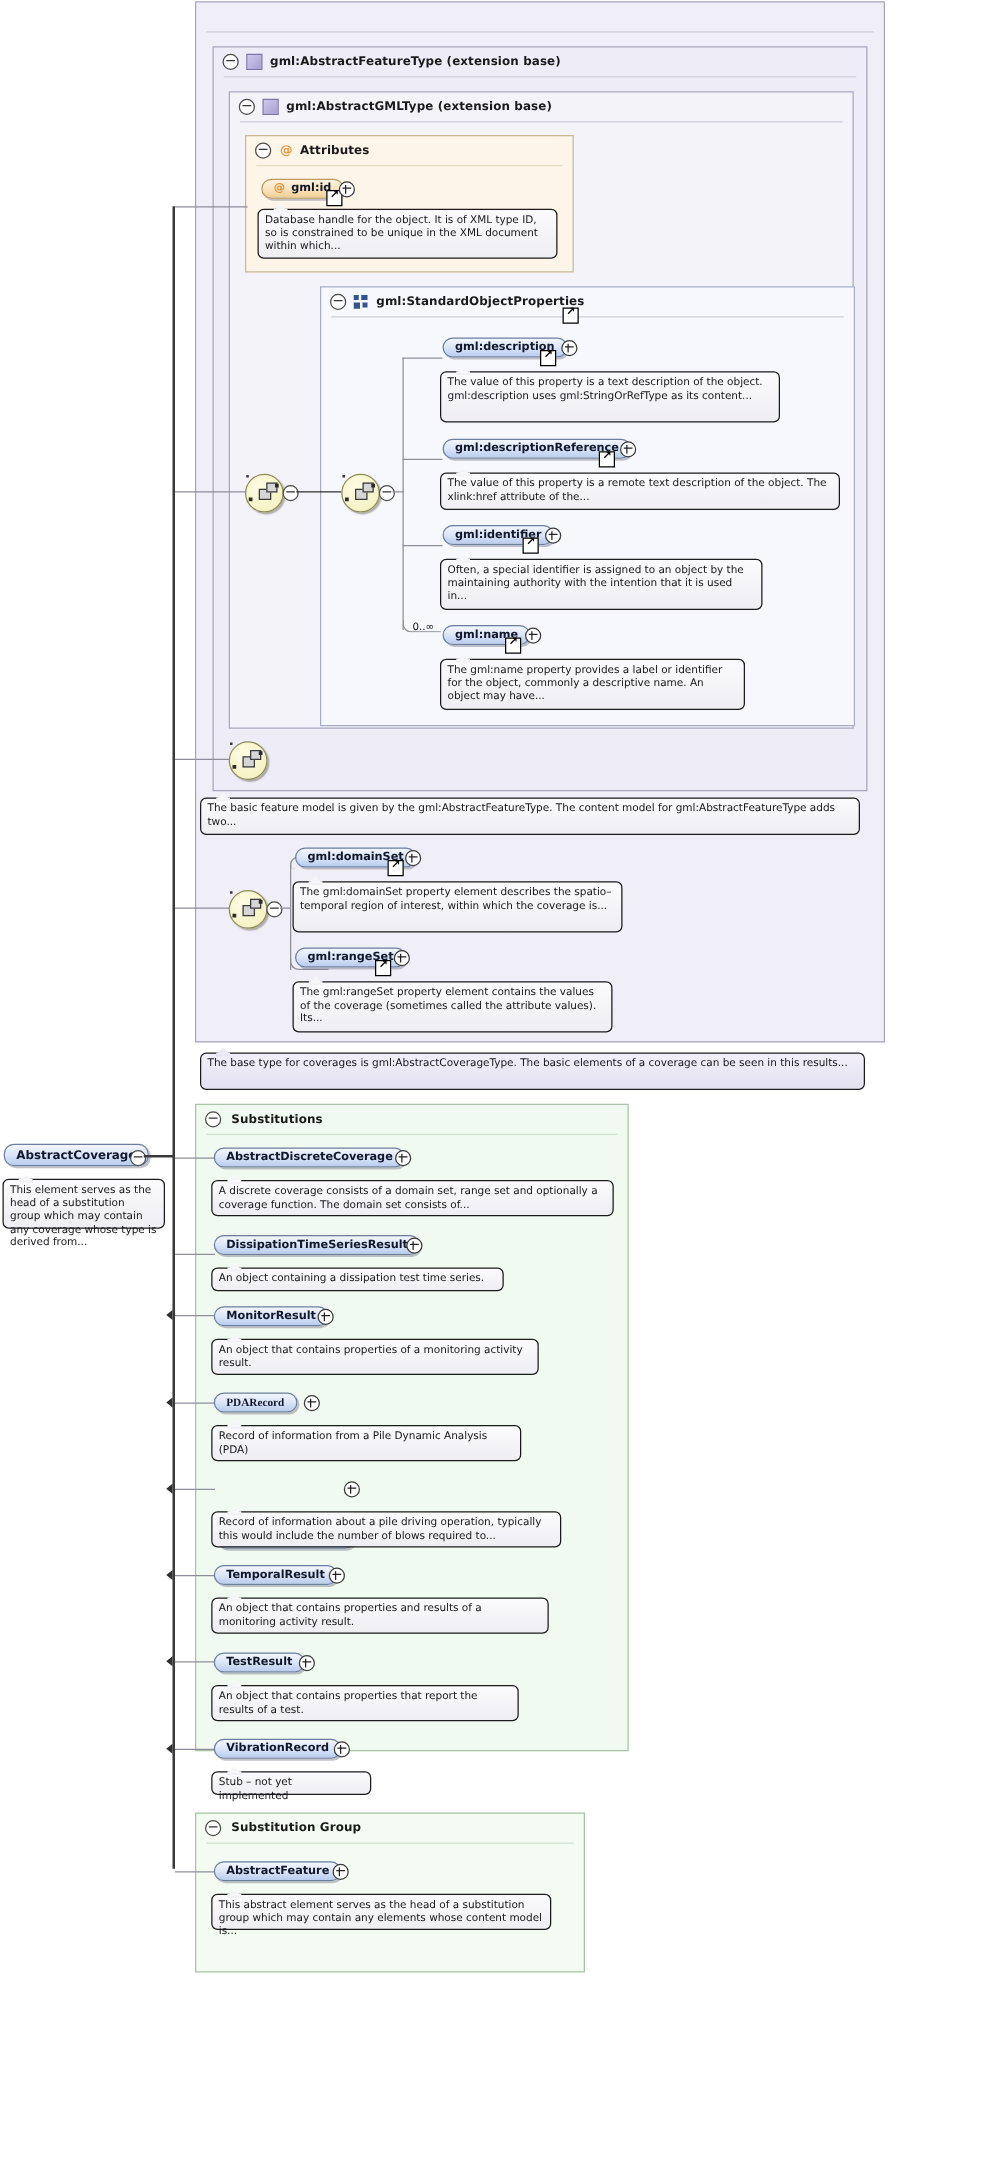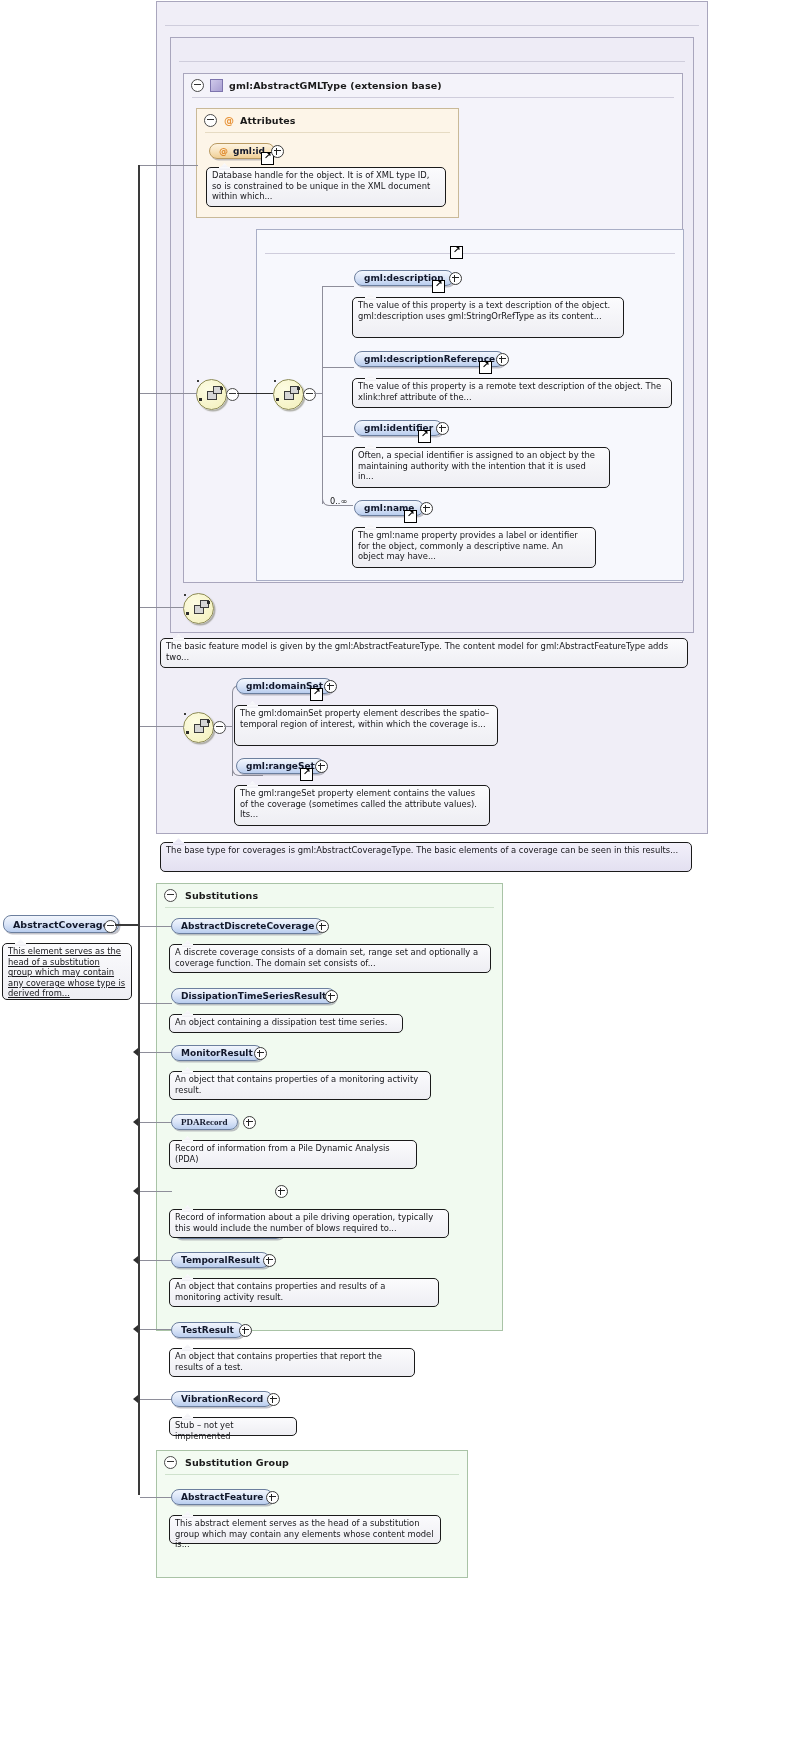--- a/index.html
+++ b/index.html
@@ -130,20 +130,25 @@
   .card{position:absolute;font-size:8.2px;color:#111;}
 </style>
 </head>
 <body>
 
 <div class="group grp-purple" style="left:156px;top:1px;width:552px;height:833px;">
   <div class="grp-rule"></div>
 </div>
 
 <div class="group grp-purple2" style="left:170px;top:37px;width:524px;height:596px;">
+  <div class="grp-head">
+    <span class="toggle"></span>
+    <span class="sq-icon"></span>
+    <span class="grp-title">gml:AbstractFeatureType (extension base)</span>
+  </div>
   <div class="grp-rule"></div>
 </div>
 
 <div class="group grp-purple3" style="left:183px;top:73px;width:500px;height:510px;">
   <div class="grp-head">
     <span class="toggle"></span>
     <span class="sq-icon"></span>
     <span class="grp-title">gml:AbstractGMLType (extension base)</span>
   </div>
   <div class="grp-rule"></div>
@@ -160,20 +165,30 @@
 
 <div class="pill attr" style="left:209px;top:143px;">
   <span class="atsym">@</span>
   <span>gml:id</span>
 </div>
 <div class="link-badge" style="left:261px;top:152px;"></div>
 <div class="pcirc plus" style="left:271px;top:145px;"></div>
 <div class="note tip" style="left:206px;top:167px;width:240px;height:40px;">Database handle for the object. It is of XML type ID, so is constrained to be unique in the XML document within which...</div>
 
 <div class="group grp-blue" style="left:256px;top:229px;width:428px;height:352px;">
+  <div class="grp-head">
+    <span class="toggle"></span>
+    <span class="grp-icon">
+        <i></i>
+        <i></i>
+        <i></i>
+        <i></i>
+      </span>
+    <span class="grp-title">gml:StandardObjectProperties</span>
+  </div>
   <div class="grp-rule"></div>
 </div>
 <div class="link-badge" style="left:450px;top:246px;"></div>
 
 <div class="seqnode" style="left:273px;top:379px;">
   <span class="dot d1"></span>
   <span class="g1"></span>
   <span class="g1"></span>
   <span class="g1"></span>
   <span class="dot d2"></span>
@@ -259,33 +274,33 @@
 
 <div class="pill" style="left:236px;top:758px;text-align:right;">
   <span>gml:rangeSet</span>
 </div>
 <div class="link-badge" style="left:300px;top:768px;"></div>
 <div class="pcirc plus" style="left:315px;top:760px;"></div>
 <div class="note tip" style="left:234px;top:785px;width:256px;height:41px;">The gml:rangeSet property element contains the values of the coverage (sometimes called the attribute values). Its...</div>
 
 <div class="note tip purple" style="left:160px;top:842px;width:532px;height:30px;">The base type for coverages is gml:AbstractCoverageType. The basic elements of a coverage can be seen in this results...</div>
 
-<div class="group grp-green" style="left:156px;top:883px;width:347px;height:448px;">
+<div class="group grp-green" style="left:156px;top:883px;width:347px;height:518px;">
   <div class="grp-head">
     <span class="toggle"></span>
     <span class="grp-title" style="margin-left:8px;">Substitutions</span>
   </div>
   <div class="grp-rule g"></div>
 </div>
 
 <div class="pill" style="left:3px;top:915px;height:18px;font-size:9.5px;">
   <span>AbstractCoverage</span>
 </div>
 <div class="toggle" style="position:absolute;left:104px;top:920px;"></div>
-<div class="note tip" style="left:2px;top:943px;width:130px;height:57px;text-decoration:underline;">This element serves as the head of a substitution group which may contain any coverage whose type is derived from...</div>
+<div class="note tip" style="left:2px;top:943px;width:130px;height:40px;">This element serves as the head of a substitution group which may contain any coverage whose type is derived from...</div>
 
 <div class="ln h thick" style="left:115px;top:924px;width:25px;height:2px;"></div>
 <div class="ln v thick" style="left:138px;top:165px;height:1330px;width:2px;"></div>
 <div class="ln h" style="left:140px;top:165px;width:58px;"></div>
 <div class="ln h" style="left:140px;top:393px;width:57px;"></div>
 <div class="ln h" style="left:140px;top:607px;width:44px;"></div>
 <div class="ln h" style="left:140px;top:726px;width:44px;"></div>
 
 <div>
   <div class="ln h" style="left:140px;top:926px;width:32px;"></div>

